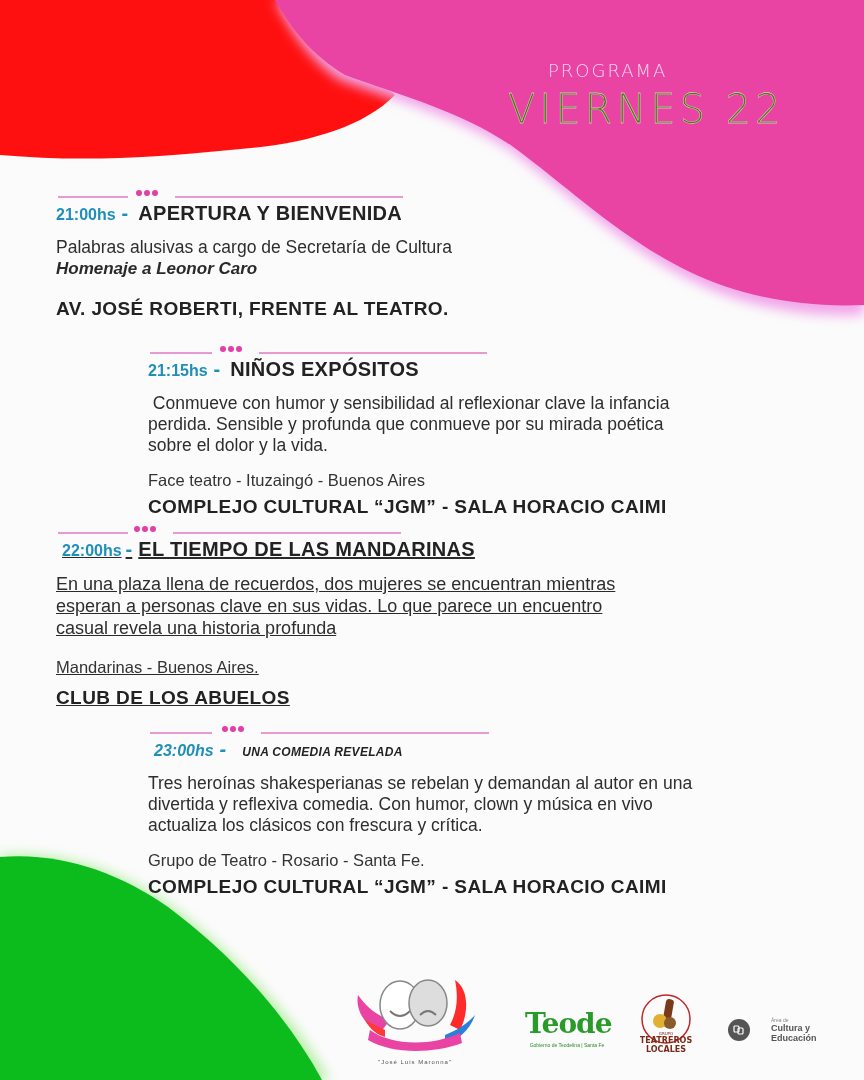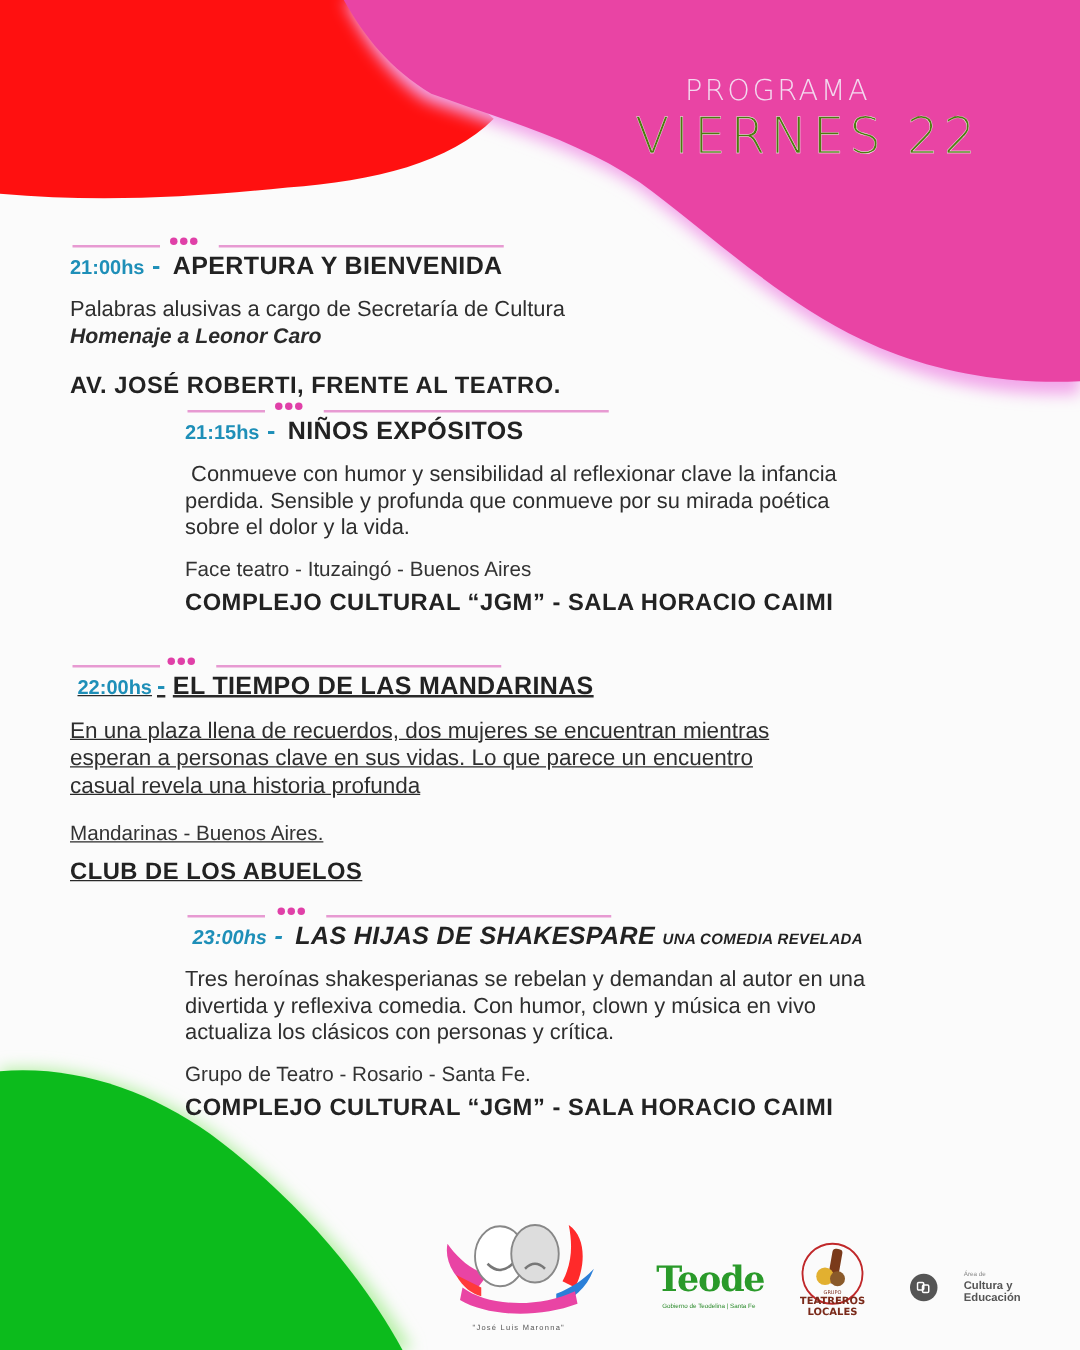--- a/index.html
+++ b/index.html
@@ -10,21 +10,21 @@
       color: #2a2a2a;
       position: relative;
     }
     .bg { position: absolute; left: 0; top: 0; width: 864px; height: 1080px; z-index: 0; }
     .content { position: absolute; left: 0; top: 0; width: 864px; height: 1080px; z-index: 2; }
 
     .header { position: absolute; right: 46px; top: 60px; text-align: left; color: #f7e8f4; }
     .header .sup {
       position: absolute; left: 40px; top: 0;
       font-family: "DejaVu Sans", sans-serif; font-weight: 300;
-      font-size: 23px; letter-spacing: 2px; color: #f3d9ef;
+      font-size: 18px; letter-spacing: 2px; color: #f3d9ef;
       white-space: nowrap;
     }
     .header .main {
       position: absolute; left: 0; top: 26px;
       font-family: "DejaVu Sans", sans-serif; font-weight: 200;
       font-size: 40px; letter-spacing: 4px; color: #4d7c0f;
       white-space: nowrap;
       -webkit-text-stroke: 0.3px #fdf3fb;
     }
 
@@ -101,21 +101,21 @@
     <div class="title-row">
       <span class="time">21:00hs</span>
       <span class="sep">-</span>
       <span class="title">APERTURA Y BIENVENIDA</span>
     </div>
     <div class="desc">Palabras alusivas a cargo de Secretaría de Cultura</div>
     <div class="desc-italic">Homenaje a Leonor Caro</div>
     <div class="venue" style="margin-top:18px; font-size:19px;">AV. JOSÉ ROBERTI, FRENTE AL TEATRO.</div>
   </div>
 
-  <div class="event" style="left:148px; top:324px; width:680px;">
+  <div class="event" style="left:148px; top:348px; width:680px;">
     <div class="divider">
       <div class="line" style="left:2px; width:62px;"></div>
       <div class="dots" style="left:72px;">
         <span class="dot"></span>
           <span class="dot"></span>
           <span class="dot"></span>
       </div>
       <div class="line" style="left:111px; width:228px;"></div>
     </div>
     <div class="title-row">
@@ -162,27 +162,26 @@
       <div class="dots" style="left:74px;">
         <span class="dot"></span>
           <span class="dot"></span>
           <span class="dot"></span>
       </div>
       <div class="line" style="left:113px; width:228px;"></div>
     </div>
     <div class="title-row" style="padding-left:6px;font-style:italic;">
       <span class="time">23:00hs</span>
       <span class="sep">-</span>
-      <span class="title">LAS HIJAS DE SHAKESPARE</span>
       <span class="subtitle-small">UNA COMEDIA REVELADA</span>
     </div>
     <div class="desc">
       <div>Tres heroínas shakesperianas se rebelan y demandan al autor en una</div>
       <div>divertida y reflexiva comedia. Con humor, clown y música en vivo</div>
-      <div>actualiza los clásicos con personas y crítica.</div>
+      <div>actualiza los clásicos con frescura y crítica.</div>
     </div>
     <div class="origin">Grupo de Teatro - Rosario - Santa Fe.</div>
     <div class="venue">COMPLEJO CULTURAL “JGM” - SALA HORACIO CAIMI</div>
   </div>
 
   <div class="logos">
 
     <div class="logo" style="left:5px; top:0; width:130px; height:95px;">
       <svg width="130" height="80" viewBox="0 0 130 80">
         <path d="M8,20 C5,35 15,50 30,58 L40,45 C25,40 15,30 8,20 Z" fill="#e944a4"></path>

